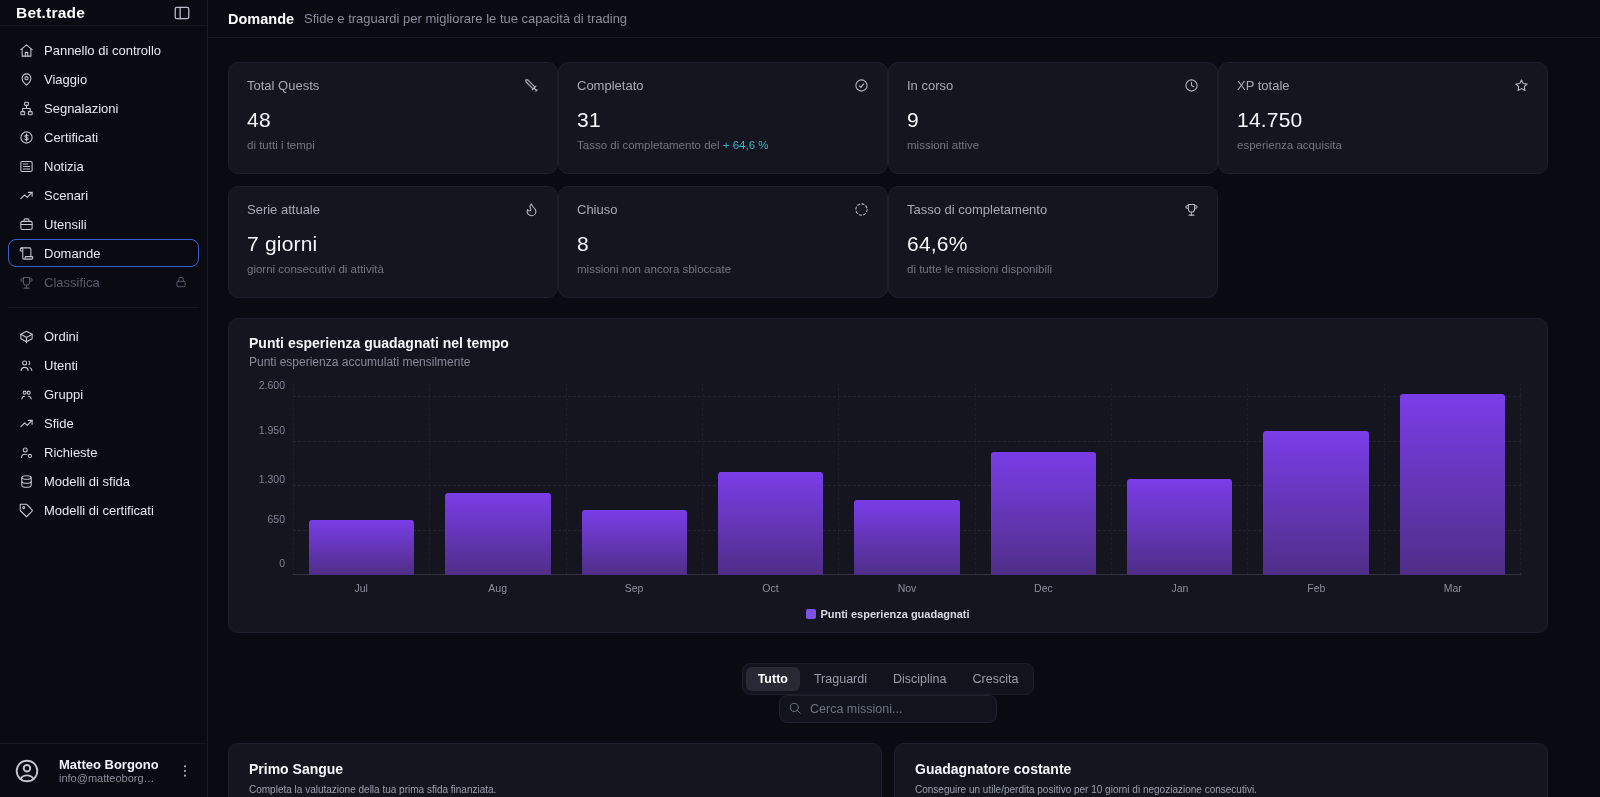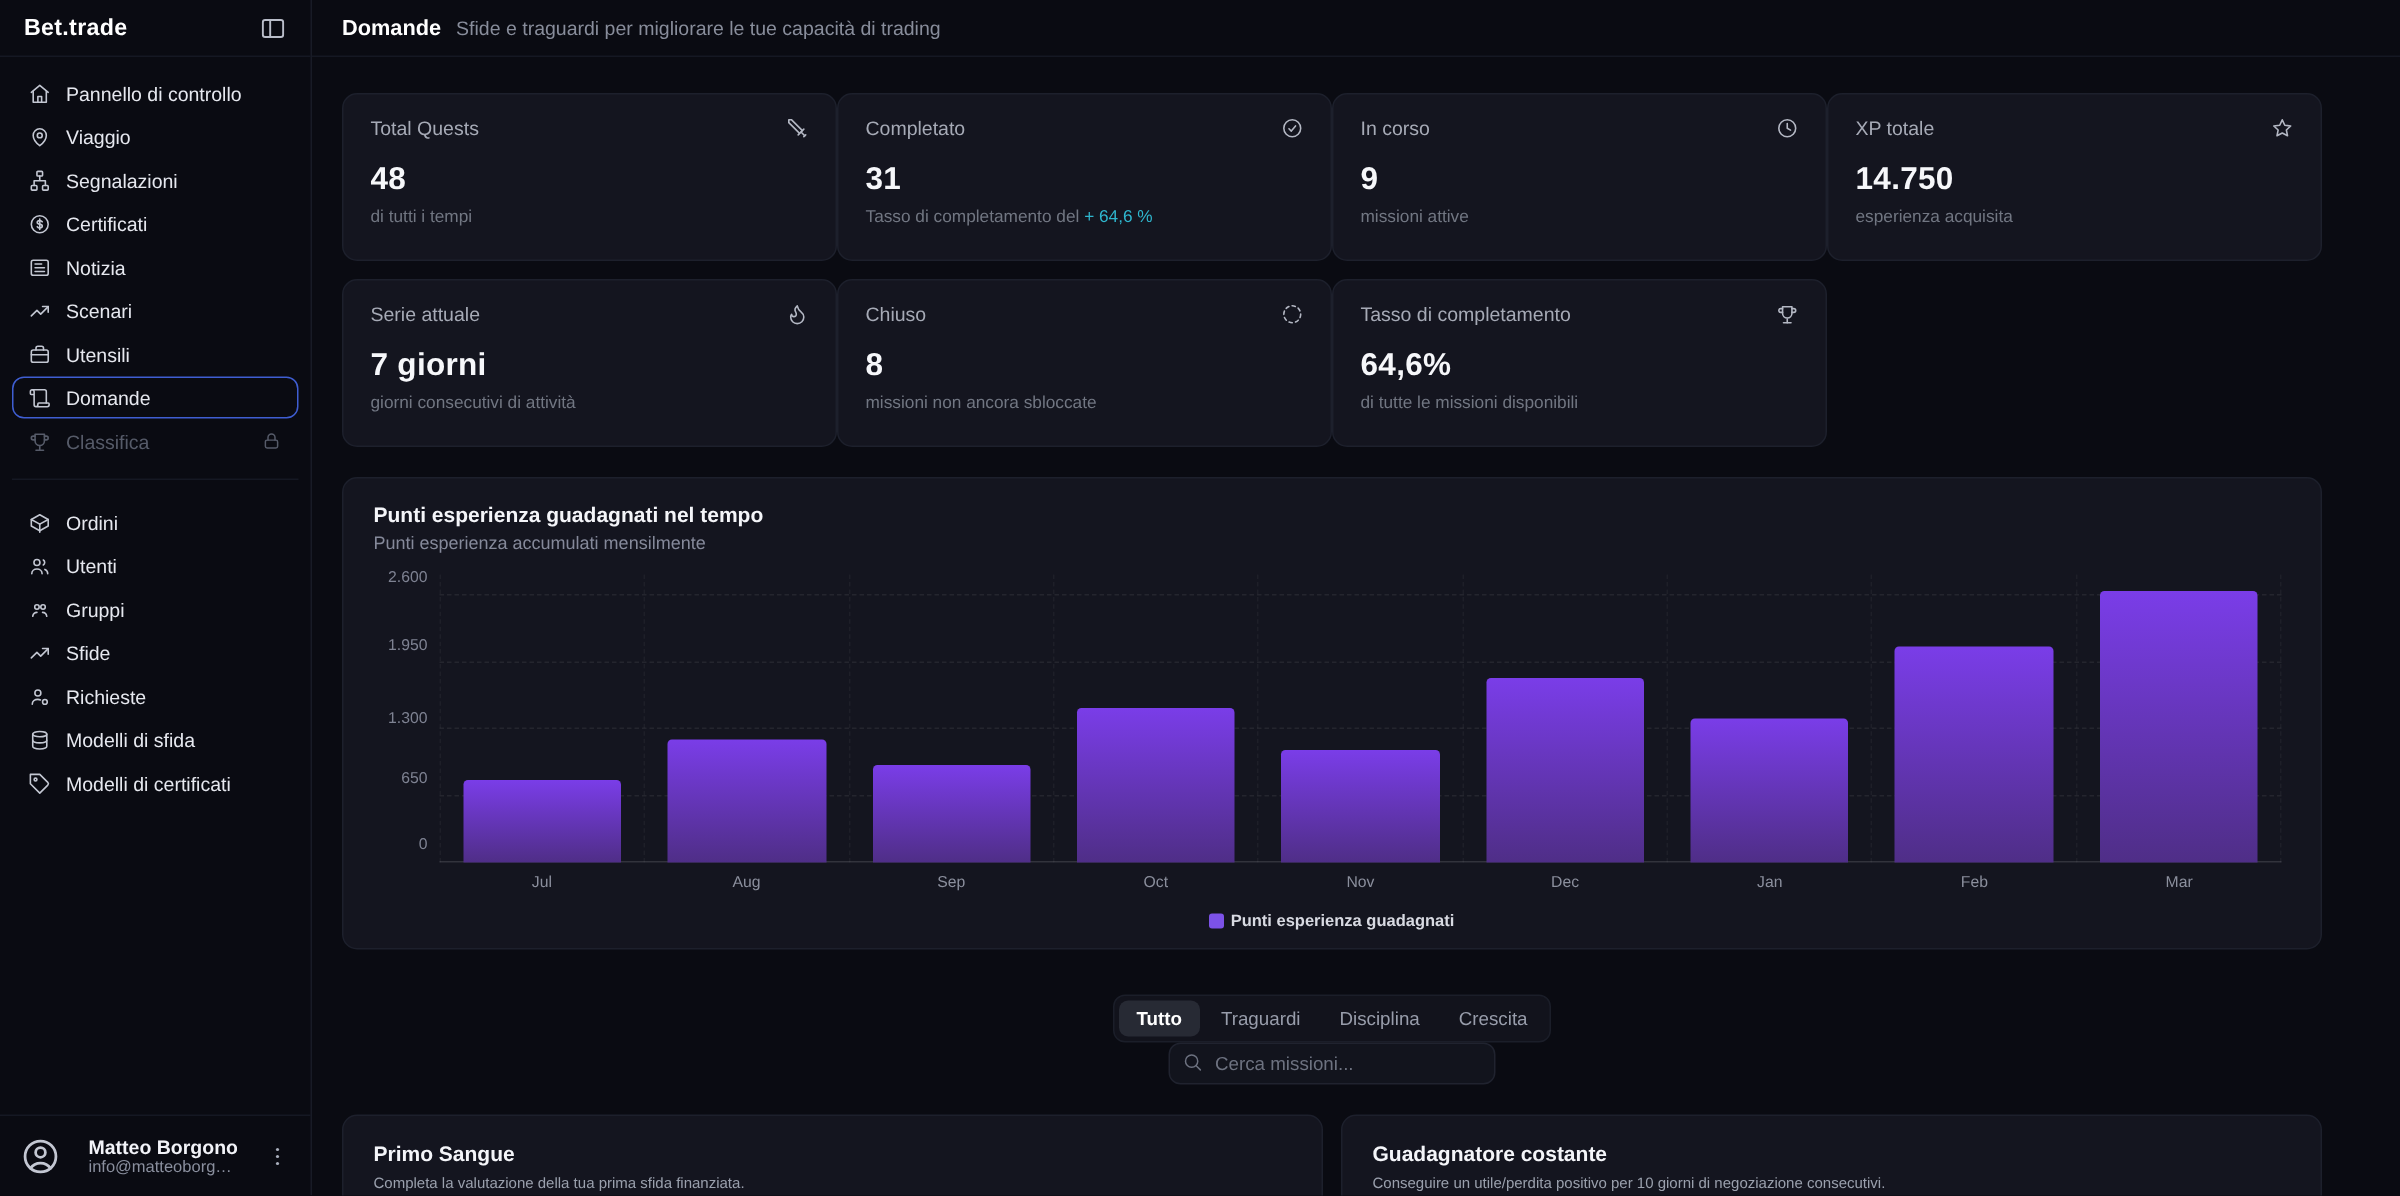--- a/index.html
+++ b/index.html
@@ -11,21 +11,21 @@
     display: flex;
   }
   
   .sidebar {
     width: 208px; min-width: 208px; height: 100%;
     background: #0a0b12;
     border-right: 1px solid #181b26;
     display: flex; flex-direction: column;
   }
   .logo-row {
-    height: 38px; display: flex; align-items: center; justify-content: space-between;
+    height: 26px; display: flex; align-items: center; justify-content: space-between;
     padding: 0 16px; border-bottom: 1px solid #151823;
   }
   .logo { font-size: 15.5px; font-weight: 700; letter-spacing: .2px; color: #ffffff; }
   .panel-toggle { width: 18px; height: 18px; color: #b9bdc9; cursor: pointer; }
   .panel-toggle svg { width: 18px; height: 18px; }
   .nav { padding: 10px 8px 6px; }
   .nav-item {
     display: flex; align-items: center; gap: 10px;
     height: 28px; padding: 0 10px; margin-bottom: 1px;
     border: 1px solid transparent; border-radius: 8px;
@@ -62,21 +62,21 @@
   
   .stats-grid { display: grid; grid-template-columns: repeat(4, 1fr); margin-bottom: 12px; }
   .stat-card {
     background: #14151f; border: 1px solid #1d202c; border-radius: 10px;
     height: 112px; padding: 15px 18px 13px;
   }
   .stat-head { display: flex; align-items: center; justify-content: space-between; }
   .stat-title { font-size: 13px; color: #a6aab6; }
   .stat-ic { width: 15px; height: 15px; color: #b4b8c4; }
   .stat-ic svg { width: 15px; height: 15px; }
-  .stat-value { font-size: 21px; font-weight: 700; color: #f6f7fa; margin-top: 15px; letter-spacing: .2px; }
+  .stat-value { font-size: 21px; font-weight: 400; color: #f6f7fa; margin-top: 15px; letter-spacing: .2px; }
   .stat-sub { font-size: 11.5px; color: #71listen768;} 
   .stat-sub { font-size: 11.5px; color: #717682; margin-top: 7px; }
   .stat-sub .hl { color: #2fb6ce; }
   
   .chart-card {
     background: #14151f; border: 1px solid #1d202c; border-radius: 10px;
     margin-top: 20px; padding: 16px 20px 12px;
   }
   .chart-title { font-size: 14px; font-weight: 700; color: #f4f5f9; }
   .chart-subtitle { font-size: 12px; color: #85899a; margin-top: 4px; }

